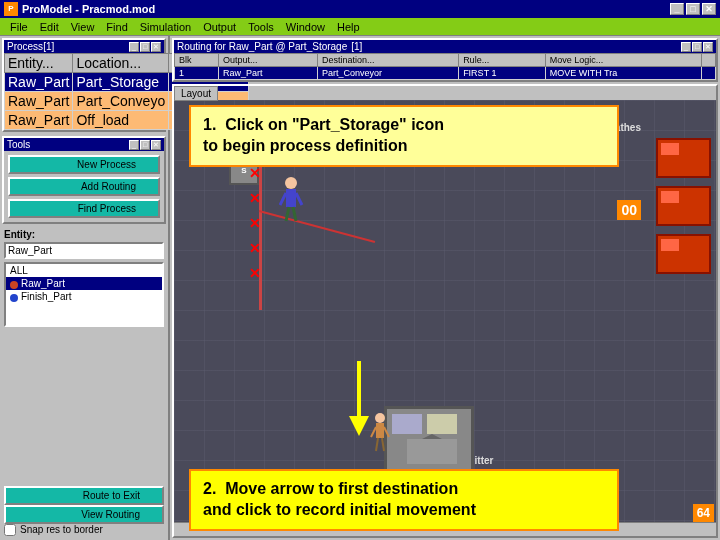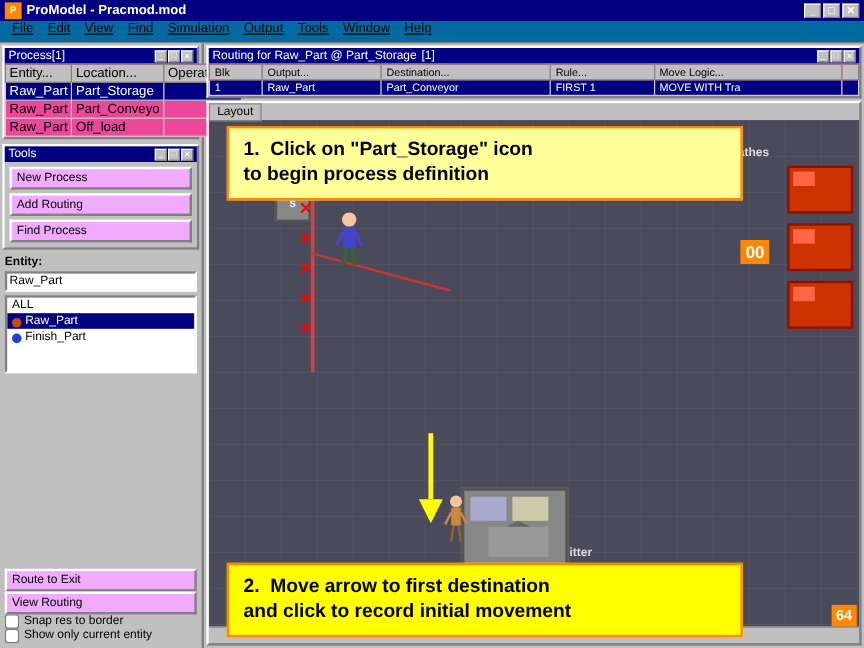--- a/index.html
+++ b/index.html
@@ -36,28 +36,27 @@
       border-color: #ffffff #808080 #808080 #ffffff;
       font-size: 9px;
       display: flex;
       align-items: center;
       justify-content: center;
       cursor: pointer;
     }
 
     
     .menu-bar {
-      background: #0369a1;
+      background: #84cc16;
       height: 18px;
       display: flex;
-      align-items: flex-start;
+      align-items: center;
       padding: 0 4px;
       border-bottom: 1px solid #808080;
       font-size: 11px;
-      text-decoration: underline;
     }
     .menu-item {
       padding: 0 6px;
       cursor: pointer;
     }
 
     
     .main-container {
       display: flex;
       height: calc(540px - 36px);
@@ -82,24 +81,24 @@
     .window-title {
       background: #000080;
       color: white;
       font-size: 10px;
       padding: 1px 3px;
       display: flex;
       justify-content: center;
       align-items: center;
     }
     .process-table {
-      background: #ec4899;
+      background: #fdba74;
       width: 100%;
       border-collapse: collapse;
-      font-size: 11px;
+      font-size: 14px;
     }
     .process-table th {
       background: #c0c0c0;
       border: 1px solid #808080;
       padding: 1px 3px;
       text-align: left;
       font-weight: normal;
     }
     .process-table td {
       border: 1px solid #d0d0d0;
@@ -118,26 +117,26 @@
       flex-shrink: 0;
     }
     .tools-body {
       background: #c0c0c0;
       padding: 4px;
       display: flex;
       flex-direction: column;
       gap: 3px;
     }
     .tool-btn {
-      background: #f0abfc;
+      background: #14b8a6;
       border: 2px solid;
       border-color: #ffffff #808080 #808080 #ffffff;
-      padding: 2px 4px;
-      font-size: 10px;
-      text-align: left;
+      padding: 2px 22px;
+      font-size: 10px;
+      text-align: right;
       cursor: pointer;
       width: 100%;
     }
 
     
     .entity-section {
       padding: 3px 4px;
       font-size: 10px;
     }
     .entity-label { font-weight: bold; margin-bottom: 2px; }
@@ -200,21 +199,21 @@
     }
 
     
     .routing-window {
       border: 2px solid;
       border-color: #ffffff #808080 #808080 #ffffff;
       margin: 2px;
       flex-shrink: 0;
     }
     .routing-table {
-      background: #ec4899;
+      background: #a21caf;
       width: 100%;
       border-collapse: collapse;
       font-size: 9px;
     }
     .routing-table th {
       background: #c0c0c0;
       border: 1px solid #808080;
       padding: 1px 4px;
       text-align: left;
       font-weight: normal;
@@ -449,24 +448,20 @@
       </div>
     </div>
 
     <div class="bottom-btns">
       <button class="tool-btn">Route to Exit</button>
       <button class="tool-btn">View Routing</button>
       <div class="check-item">
         <input type="checkbox" style="">
         <span>Snap res to border</span>
       </div>
-      <div class="check-item">
-        <input type="checkbox" style="">
-        <span>Show only current entity</span>
-      </div>
     </div>
   </div>
 
   <div class="right-area">
 
     <div class="routing-window">
       <div class="window-title">
         <span>Routing for Raw_Part @ Part_Storage</span>
         <span style="margin-left:4px;">[1]</span>
         <div style="display:flex;gap:1px;margin-left:auto;">

